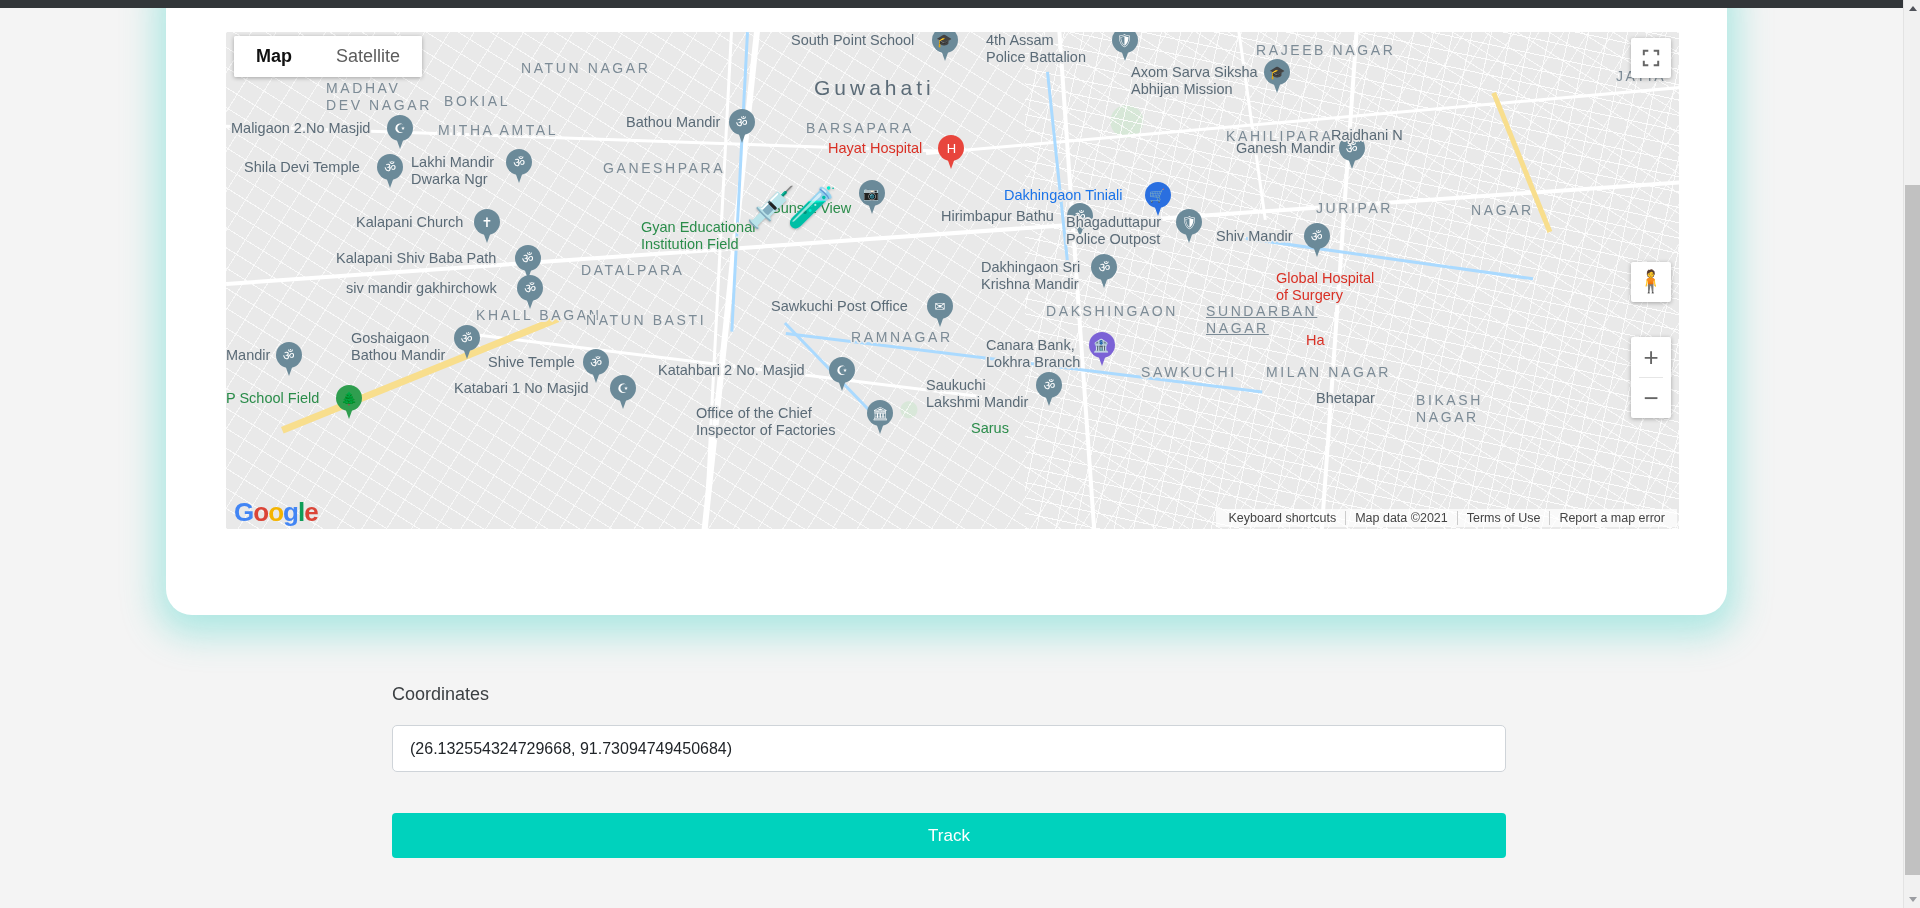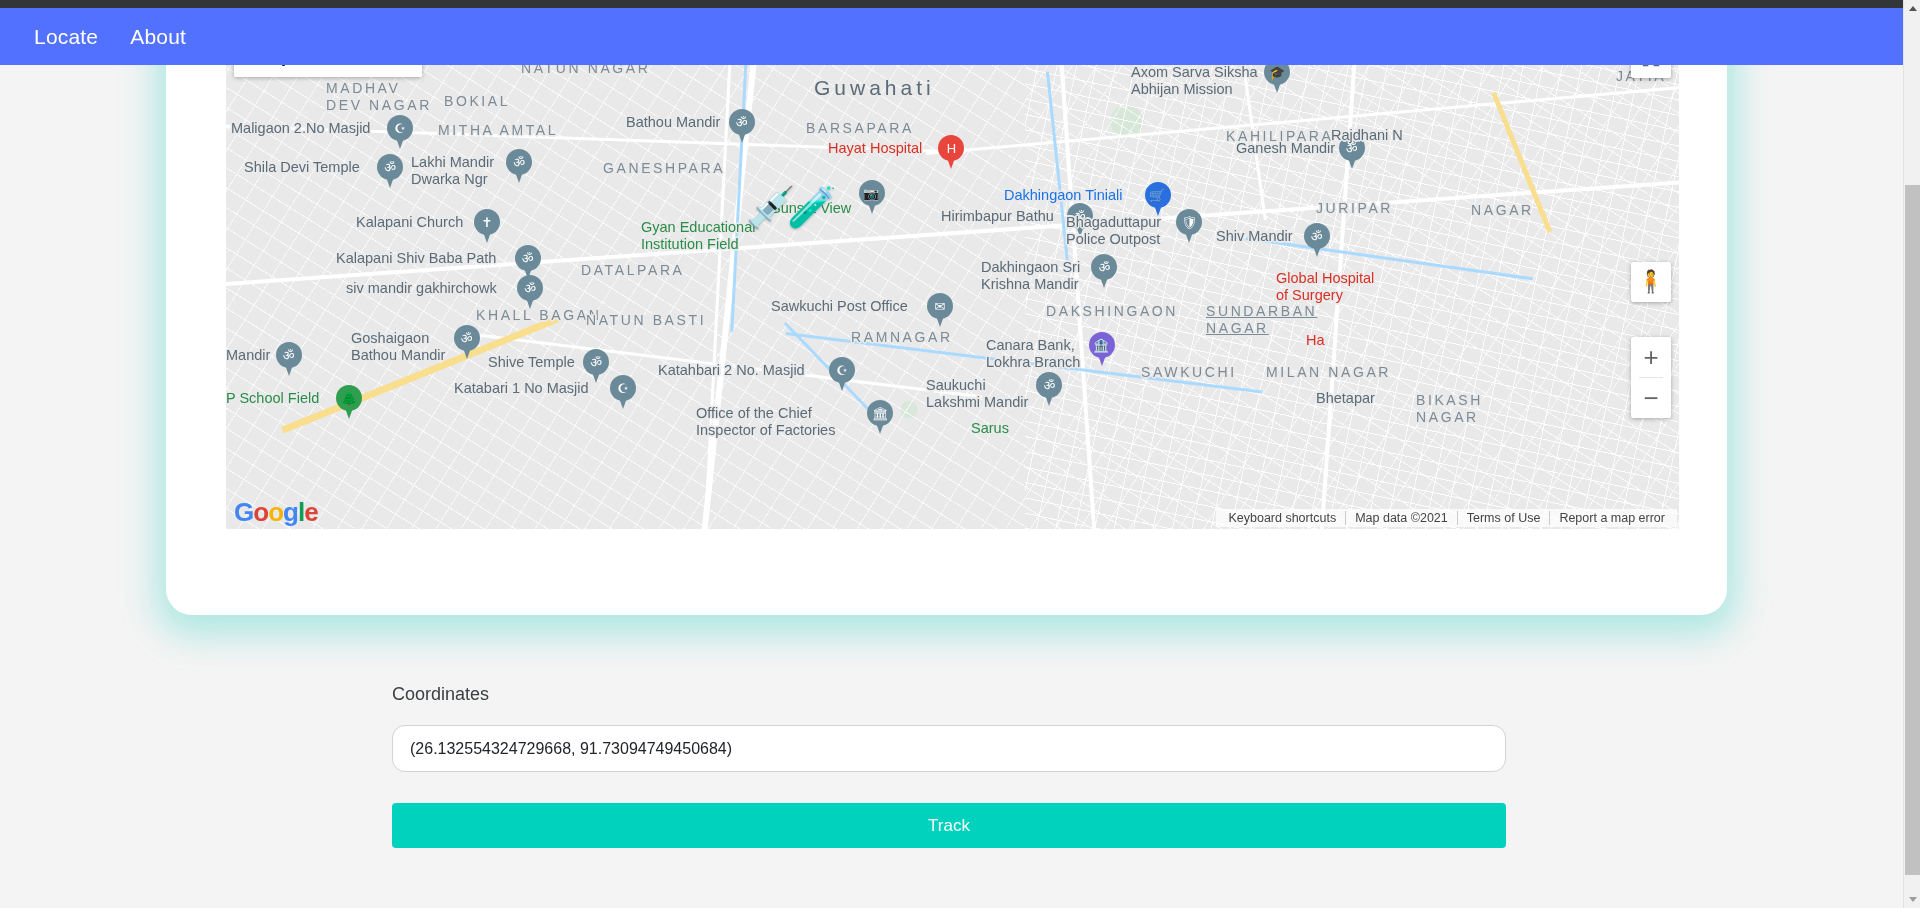--- a/index.html
+++ b/index.html
@@ -252,29 +252,29 @@
     left: 392px; top: 676px;
     width: 1114px;
   }
   .form-label {
     font-size: 18px; color: #3c4043;
     margin-bottom: 20px; display:block;
   }
   .coord-input {
     width: 100%; height: 47px;
     border: 1px solid #cfd4d9;
-    border-radius: 13px;
+    border-radius: 5px;
     background:#fff;
     padding: 0 17px;
     font-size: 16px; color: #212529;
     font-family:"Liberation Sans", sans-serif;
     outline:none;
   }
   .track-btn {
-    margin-top: 31px;
+    margin-top: 41px;
     width: 100%; height: 45px;
     background: #00d2bd;
     border: 0; border-radius: 4px;
     color:#fff; font-size:17px;
     font-family:"Liberation Sans", sans-serif;
     cursor:pointer;
   }
 
   
   .scrollbar {
@@ -304,24 +304,20 @@
     background:#c1c1c1; border-radius:0;
   }
 </style>
 </head>
 <body>
 
 <div class="chrome-strip"></div>
 
 <div class="viewport">
 
-  <nav class="navbar">
-    <a class="nav-link" href="#">Locate</a>
-    <a class="nav-link" href="#">About</a>
-  </nav>
 
   <div class="map-card">
 
     <div class="map-frame">
 
       <div class="map-canvas">
         <div class="grid-tex"></div>
         <div class="grid-tex2"></div>
 
         <div class="roads">

